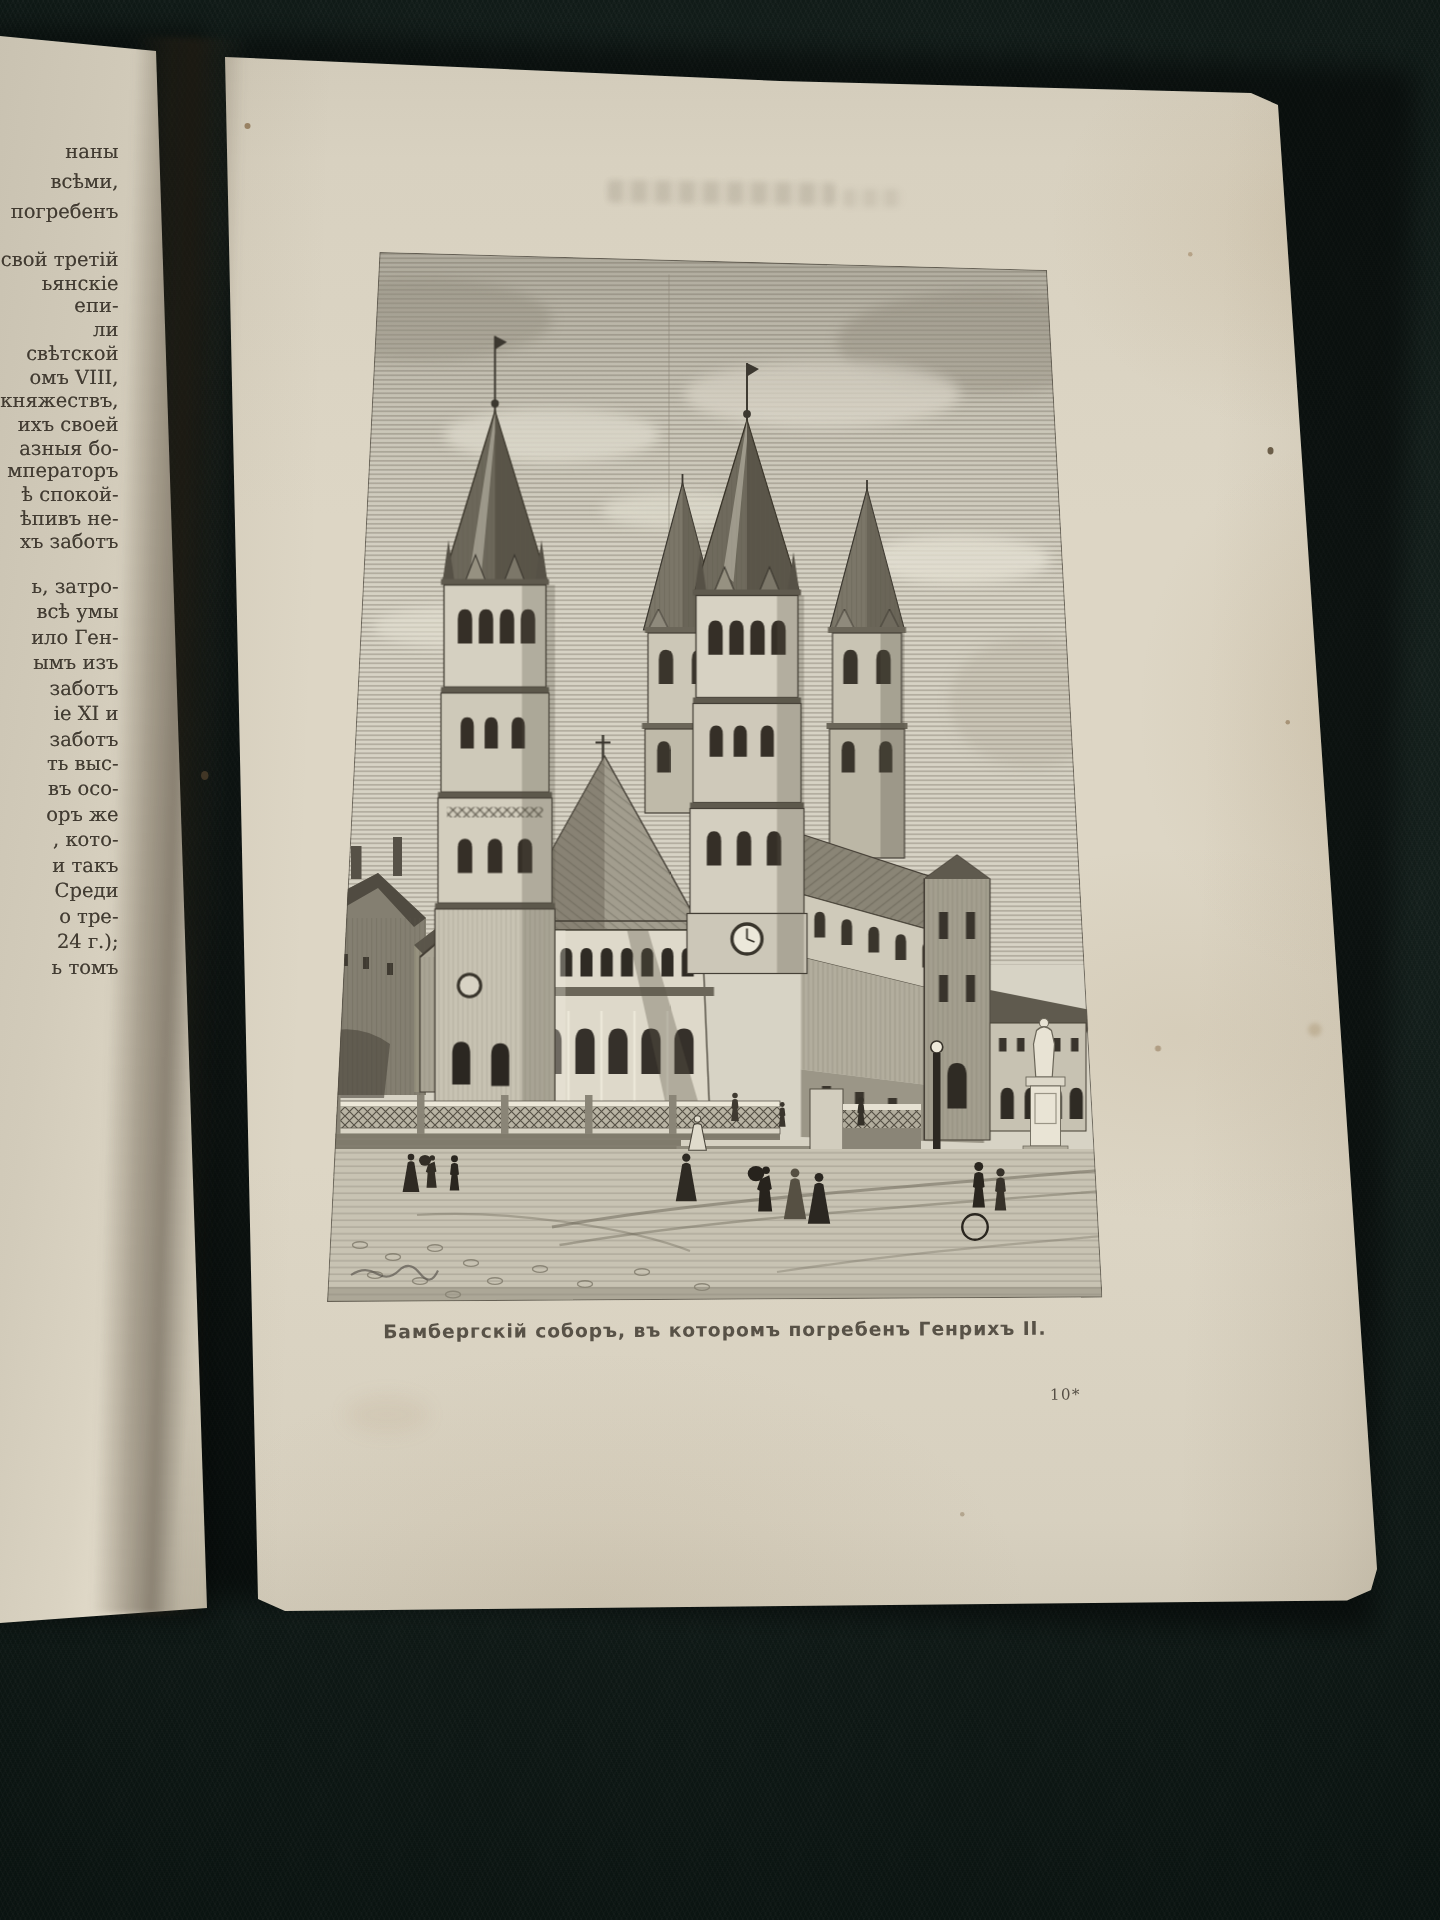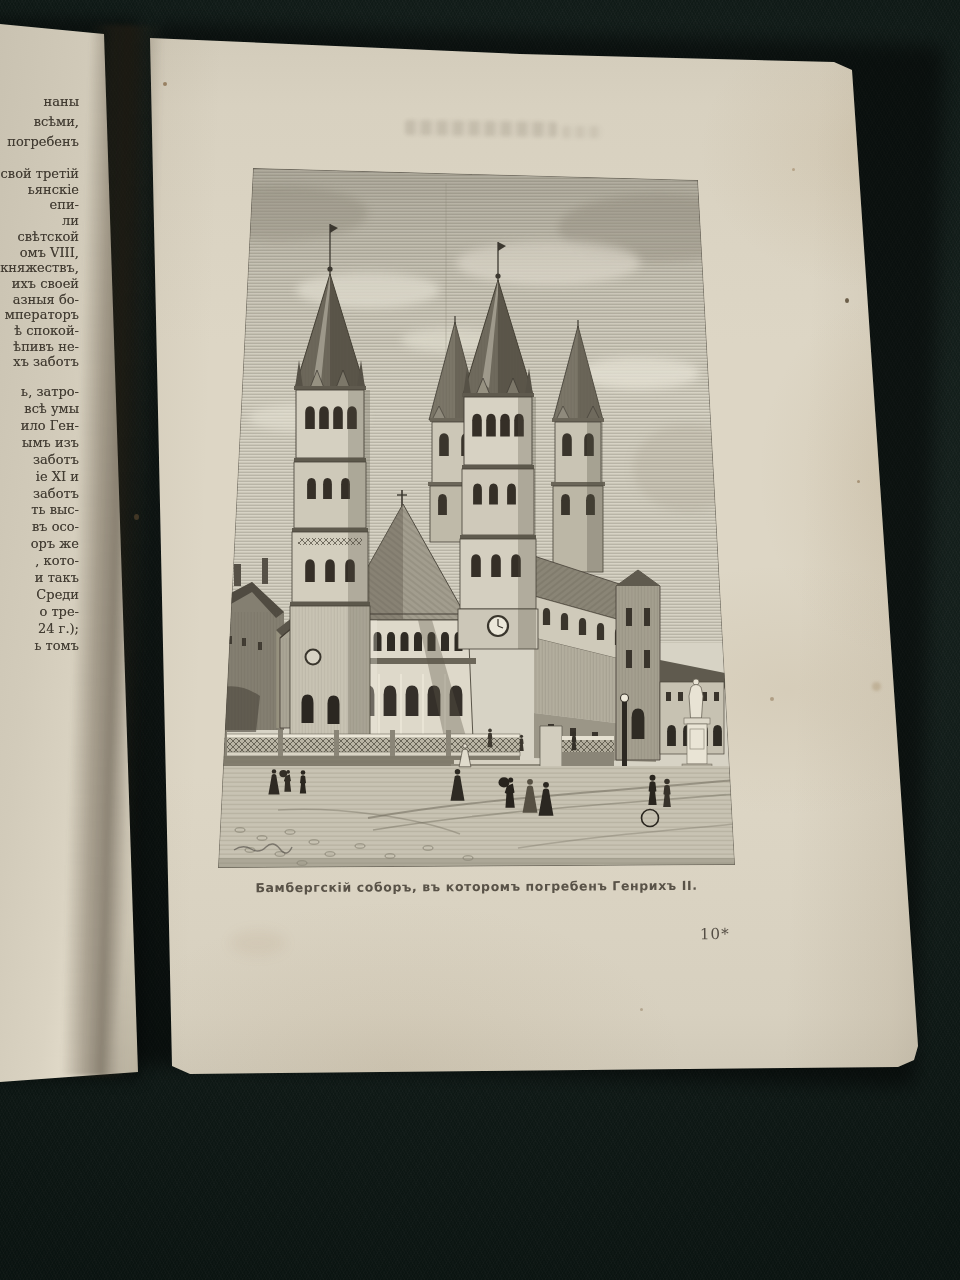--- a/index.html
+++ b/index.html
@@ -57,21 +57,21 @@
     position:absolute;left:218px;top:168px;width:517px;height:700px;
     clip-path:polygon(35px 0px,480px 12px,517px 697px,0px 700px);
   }
   .engraving svg{display:block;width:517px;height:700px;}
   .caption{
     position:absolute;left:218px;top:879px;width:517px;text-align:center;
     font-family:"DejaVu Sans", sans-serif;font-weight:bold;font-size:12.5px;
     letter-spacing:.6px;color:#4e473d;transform:rotate(-0.3deg);opacity:.92;
   }
   .sigmark{
-    position:absolute;left:700px;top:925px;font-size:15px;letter-spacing:1px;
+    position:absolute;left:700px;top:925px;font-size:10px;letter-spacing:1px;
     color:#474038;opacity:.9;transform:rotate(-0.5deg);
   }
   .smudge1{
     position:absolute;left:405px;top:121px;width:152px;height:15px;border-radius:3px;
     background:repeating-linear-gradient(90deg, rgba(110,100,84,.22) 0 10px, rgba(110,100,84,.05) 10px 16px);
     filter:blur(2px);transform:rotate(0.8deg);opacity:.85;
   }
   .smudge2{
     position:absolute;left:562px;top:126px;width:40px;height:12px;border-radius:3px;
     background:repeating-linear-gradient(90deg, rgba(110,100,84,.2) 0 8px, rgba(110,100,84,.05) 8px 14px);

